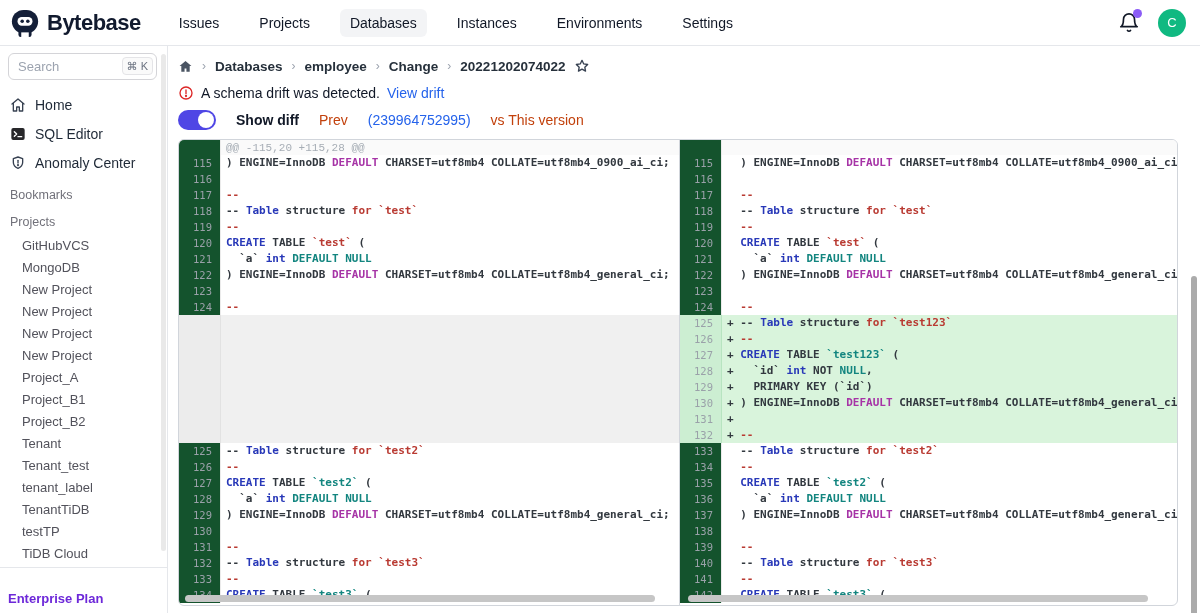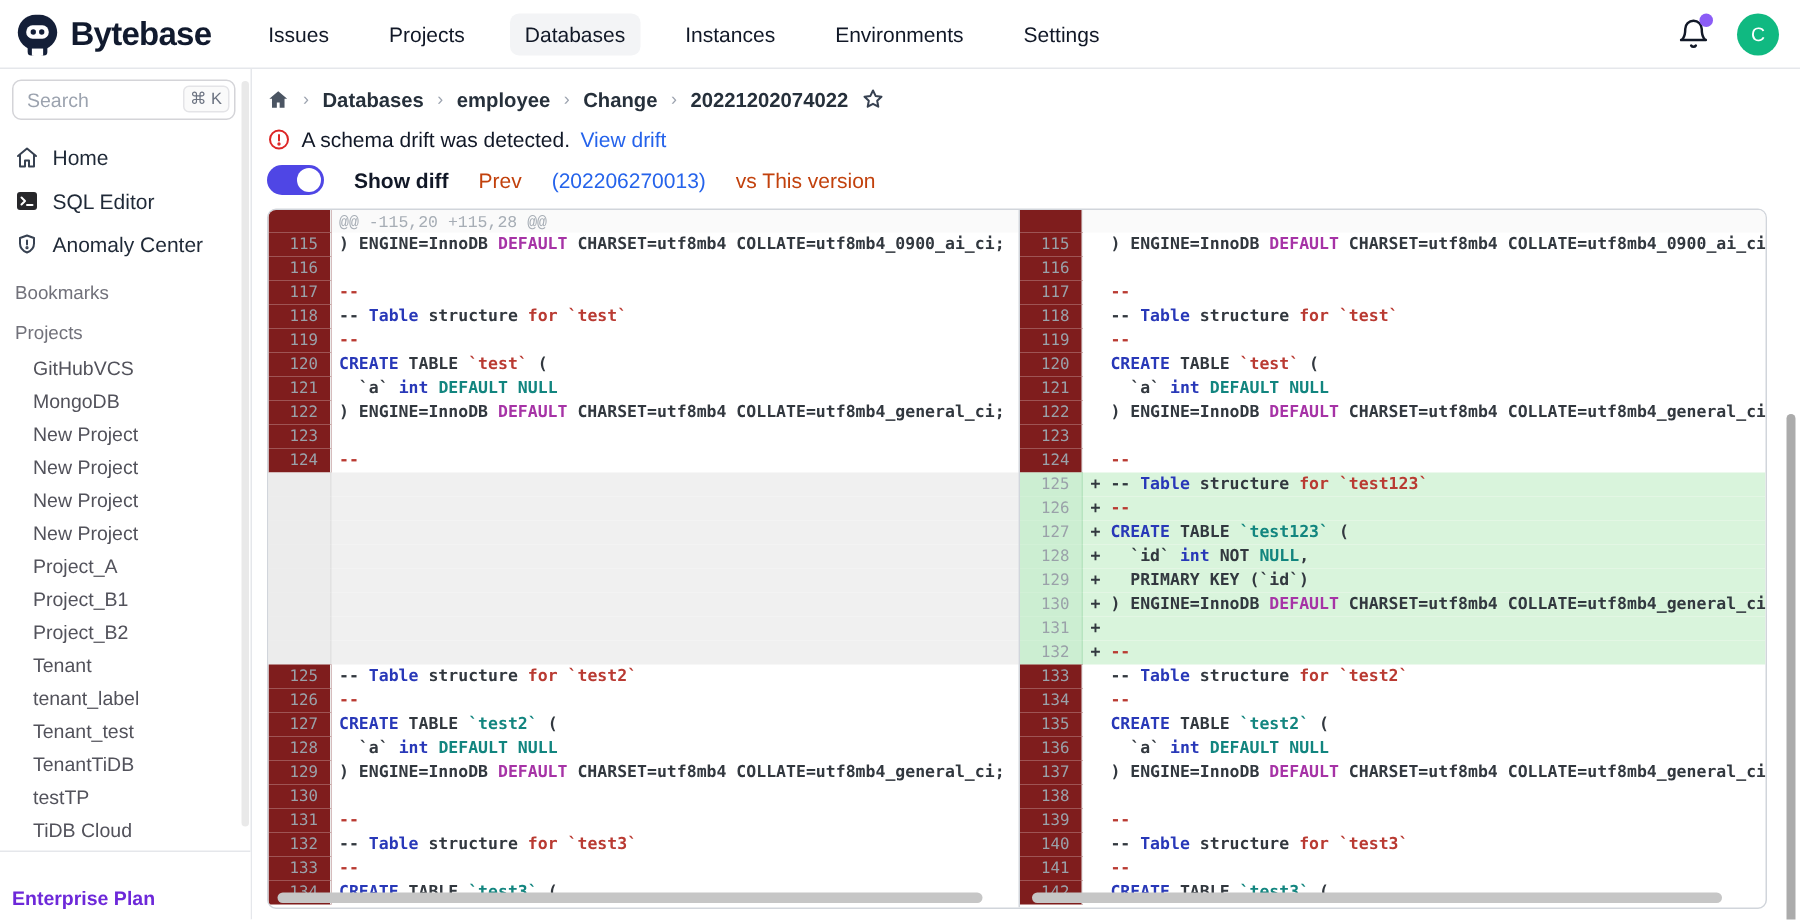--- a/index.html
+++ b/index.html
@@ -56,21 +56,21 @@
   .toggle-label { font-size:14px; font-weight:bold; color:#111827; }
   .muted { color:#c2410c; font-size:14px; }
 
   
   .diff { margin-top:8px; width:1000px; height:467px; border:1px solid #d1d5db; border-radius:6px;
     overflow:hidden; display:flex; background:#fff; position:relative; }
   .pane { width:500px; flex:0 0 500px; }
   .pane.rightp { width:498px; flex:0 0 498px; border-left:1px solid #d1d5db; }
   .drow { display:flex; height:16px; }
   .drow.hdr { height:15px; background:#fafafa; }
-  .gut { flex:0 0 42px; width:42px; background:#7f1d1d; border-right:1px solid #ebebeb;
+  .gut { flex:0 0 42px; width:42px; background:#14532d; border-right:1px solid #ebebeb;
     color:#9aa1a9; font:10.5px/16px "DejaVu Sans Mono", monospace; text-align:right; padding-right:8px; }
   .hdr .gut { line-height:15px; }
   .cl { margin:0; padding:0 0 0 5px; font:bold 11px/16px "DejaVu Sans Mono", monospace;
     color:#32383f; white-space:pre; overflow:hidden; }
   .hdr .cl { font-weight:normal; color:#a6adb5; line-height:15px; }
   .drow.add { background:#d9f4dc; }
   .add .gut { background:#cceed2; border-right-color:#b7e4c0; }
   .drow.fill { background:#f0f0f0; }
   .fill .gut { background:#ececec; border-right-color:#e2e2e2; }
   .tk-p { color:#32383f; }
@@ -162,22 +162,22 @@
         <div class="proj-item">GitHubVCS</div>
         <div class="proj-item">MongoDB</div>
         <div class="proj-item">New Project</div>
         <div class="proj-item">New Project</div>
         <div class="proj-item">New Project</div>
         <div class="proj-item">New Project</div>
         <div class="proj-item">Project_A</div>
         <div class="proj-item">Project_B1</div>
         <div class="proj-item">Project_B2</div>
         <div class="proj-item">Tenant</div>
+        <div class="proj-item">Tenant_test</div>
         <div class="proj-item">tenant_label</div>
-        <div class="proj-item">Tenant_test</div>
         <div class="proj-item">TenantTiDB</div>
         <div class="proj-item">testTP</div>
         <div class="proj-item">TiDB Cloud</div>
       </div>
 
     <div class="menu-item archive-item">
       <svg width="16" height="16" viewBox="0 0 24 24" fill="none" stroke="#374151" stroke-width="2" stroke-linecap="round" stroke-linejoin="round">
         <rect x="3" y="4" width="18" height="5" rx="1"></rect>
           <path d="M5 9v10a1 1 0 0 0 1 1h12a1 1 0 0 0 1-1V9"></path>
           <line x1="10" y1="13" x2="14" y2="13"></line>
@@ -218,21 +218,21 @@
       <span>A schema drift was detected.</span>
       <a class="link">View drift</a>
     </div>
 
     <div class="toggle-row">
       <div class="toggle">
         <div class="toggle-knob"></div>
       </div>
       <span class="toggle-label">Show diff</span>
       <span class="muted">Prev</span>
-      <a class="link">(202206270013)</a>
+      <a class="link">(239964752995)</a>
       <span class="muted">vs This version</span>
     </div>
 
     <div class="diff">
       <div class="pane" id="pane-left">
           <div class="drow hdr">
             <div class="gut"></div>
             <pre class="cl"><span class="tk-h">@@ -115,20 +115,28 @@</span></pre>
           </div>
           <div class="drow">

